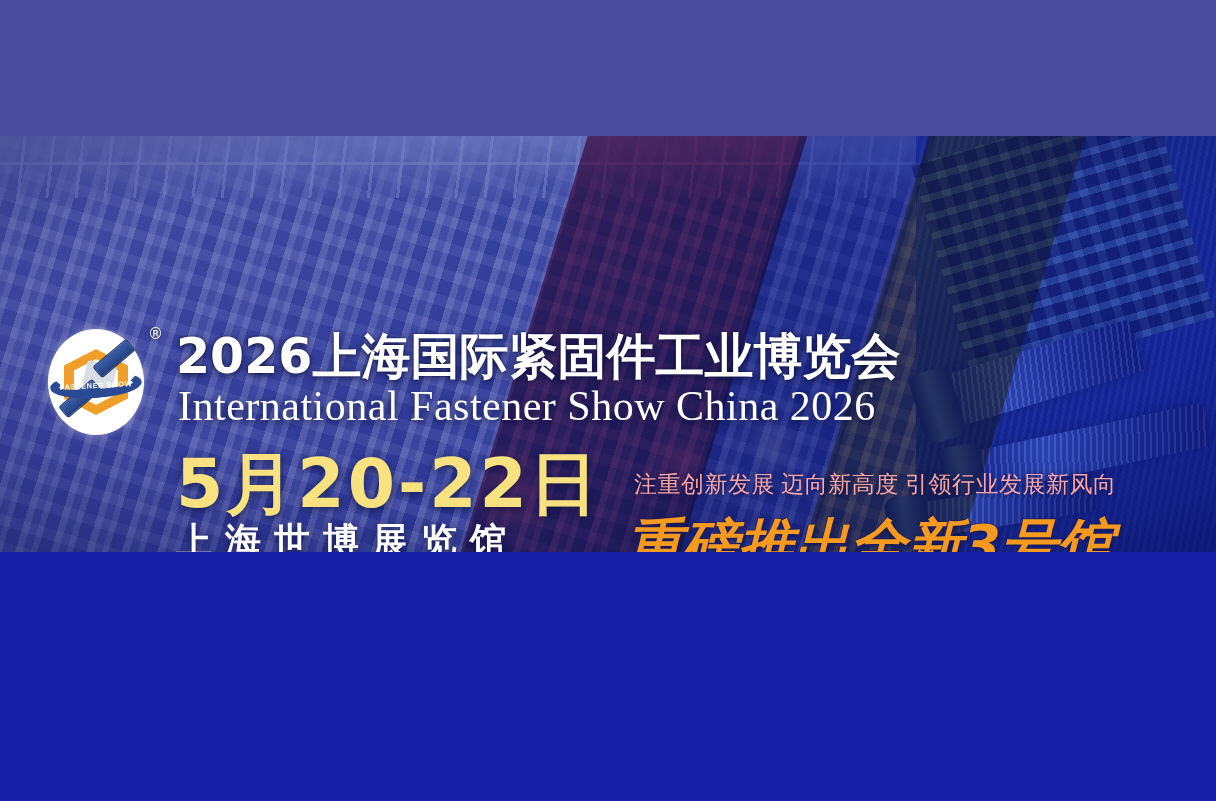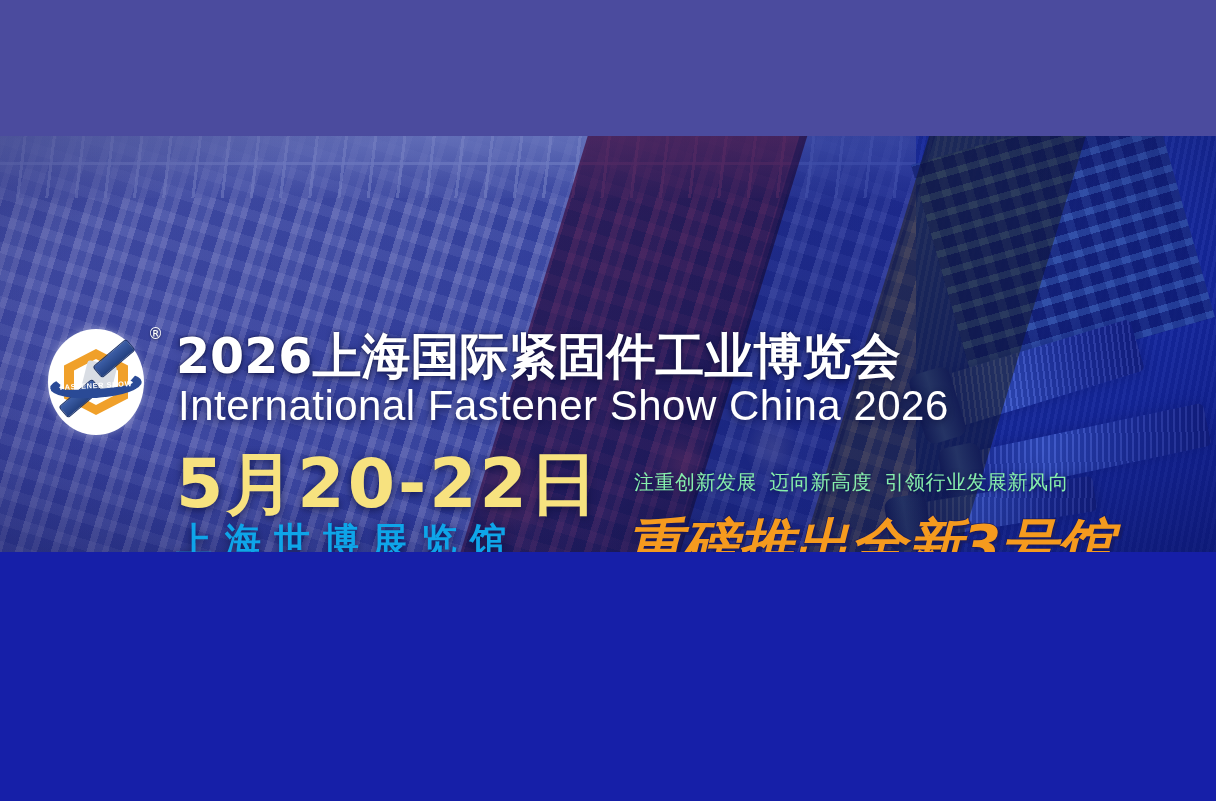--- a/index.html
+++ b/index.html
@@ -265,56 +265,56 @@
   }
   .title-en {
     position: absolute;
     left: 178px; top: 246px;
     font-size: 42px;
     font-weight: 300;
     color: #ffffff;
     letter-spacing: .5px;
     white-space: nowrap;
     text-shadow: 0 2px 7px rgba(10,14,60,.85);
-    font-family: Liberation Sans, sans-serif;
+    font-family: Liberation Serif, serif;
   }
 
   .date-cn {
     position: absolute;
     left: 176px; top: 303px;
     font-size: 68px;
     font-weight: bold;
     color: #f7e27f;
     letter-spacing: 3px;
     white-space: nowrap;
     text-shadow: 0 2px 8px rgba(10,14,60,.8);
     font-family: "DejaVu Sans", sans-serif;
   }
   .venue-cn {
     position: absolute;
     left: 176px; top: 381px;
     font-size: 36px;
     font-weight: bold;
-    color: #0ea5e9;
+    color: #ffffff;
     letter-spacing: 13px;
     white-space: nowrap;
     text-shadow: 0 2px 8px rgba(10,14,60,.8);
     font-family: Liberation Sans, sans-serif;
   }
 
   
   .slogan {
     position: absolute;
     left: 634px; top: 333px;
-    font-size: 20px;
-    color: #86efac;
+    font-size: 23px;
+    color: #fca5a5;
     letter-spacing: .5px;
     white-space: nowrap;
     text-shadow: 0 1px 5px rgba(10,14,60,.8);
-    font-family: Liberation Mono, monospace;
+    font-family: Liberation Serif, serif;
   }
   .pavilion {
     position: absolute;
     left: 626px; top: 372px;
     font-size: 56px;
     font-weight: bold;
     font-style: italic;
     color: #f59a1e;
     letter-spacing: 0px;
     white-space: nowrap;

